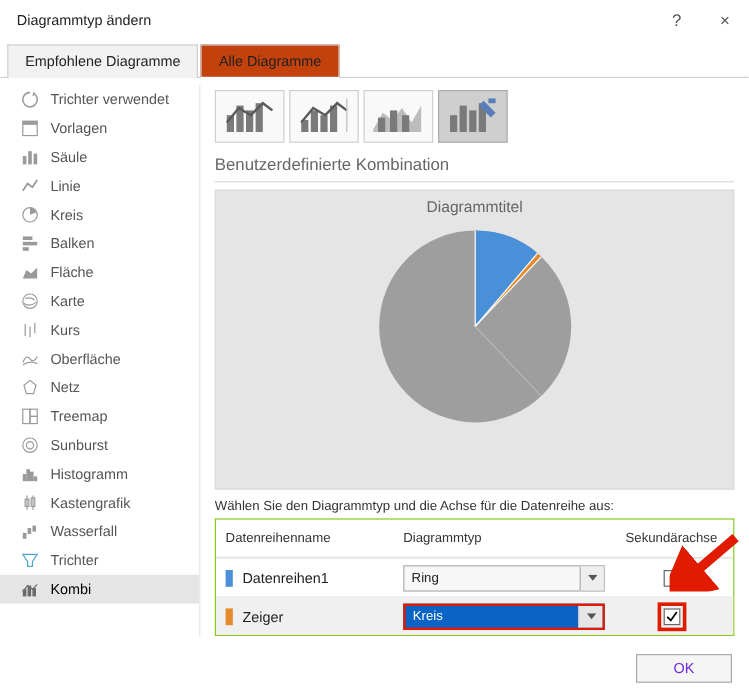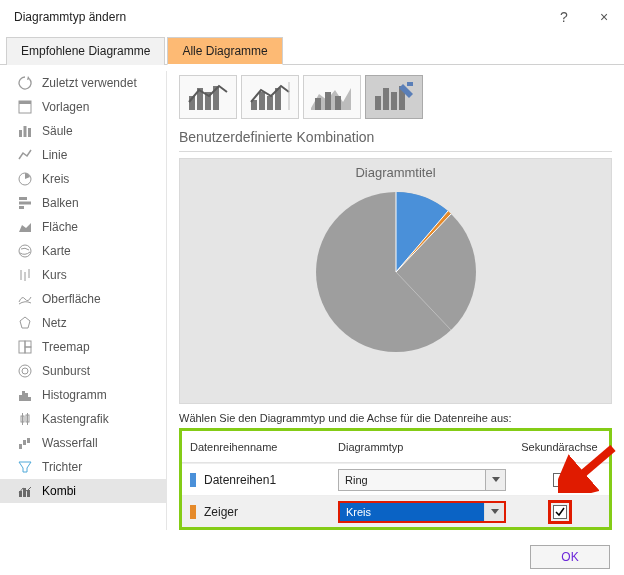--- a/index.html
+++ b/index.html
@@ -24,21 +24,21 @@
   .tabs {
     display:flex; padding:0 6px; margin-top:2px;
     border-bottom:1px solid #d0d0d0;
   }
   .tab {
     padding:6px 14px; border:1px solid transparent; border-bottom:none;
     background:#f2f2f2; margin-right:2px; color:#222;
     position:relative; top:1px;
     border-color:#d0d0d0;
   }
-  .tab.active { background:#fdba74; border-color:#d0d0d0; border-bottom:1px solid #fff; }
+  .tab.active { background:#c2410c; border-color:#d0d0d0; border-bottom:1px solid #fff; }
   .body { display:flex; height: calc(100% - 34px - 28px - 42px); }
   .sidebar {
     width:166px; padding:6px 0; overflow:auto;
   }
   .cat {
     display:flex; align-items:center; height:24px; padding:0 8px 0 14px;
     color:#999;
   }
   .cat .icon { width:22px; display:flex; align-items:center; justify-content:center; }
   .cat .lbl { margin-left:6px; color:#555; }
@@ -54,21 +54,21 @@
   .subtype.selected { background:#cfcfcf; border-color:#aaa; }
   .section-title { font-size:14px; color:#666; margin:2px 0 4px 0; }
   .hr { height:1px; background:#d9d9d9; margin:2px 0 6px 0; }
   .preview {
     flex:1; border:1px solid #d9d9d9; display:flex; flex-direction:column;
     align-items:center; padding:6px 0; margin-bottom:8px; background:#e5e5e5;
   }
   .preview-title { font-size:13px; color:#666; margin-bottom:4px; }
   .instruction { font-size:11px; color:#333; margin-bottom:4px; }
   .series-table {
-    border:3px solid #84cc16; display:flex; flex-direction:column;
+    border:1px solid #84cc16; display:flex; flex-direction:column;
   }
   .st-head, .st-row {
     display:flex; align-items:center; height:32px;
   }
   .st-head { border-bottom:1px solid #e3e3e3; font-size:11px; color:#333; }
   .st-row { border-top:1px solid #eee; }
   .col-name { width:152px; padding-left:8px; display:flex; align-items:center; gap:8px; }
   .col-type { width:176px; padding:0 4px; }
   .col-axis { flex:1; display:flex; justify-content:center; align-items:center; }
   .marker { width:6px; height:14px; display:inline-block; }
@@ -123,21 +123,21 @@
 
   <div class="body">
     <div class="sidebar">
       <div class="cat">
           <span class="icon">
             <svg width="14" height="14">
               <path d="M7 1a6 6 0 1 0 4.5 2" fill="none" stroke="#9a9a9a" stroke-width="1.3"></path>
               <path d="M10 0l2 3-3 1z" fill="#9a9a9a"></path>
             </svg>
           </span>
-          <span class="lbl">Zuletzt verwendet</span>
+          <span class="lbl">Trichter verwendet</span>
         </div>
       <div class="cat">
           <span class="icon">
             <svg width="14" height="14">
               <rect x="1" y="1" width="12" height="12" fill="none" stroke="#9a9a9a"></rect>
               <rect x="1" y="1" width="12" height="3" fill="#9a9a9a"></rect>
             </svg>
           </span>
           <span class="lbl">Vorlagen</span>
         </div>

